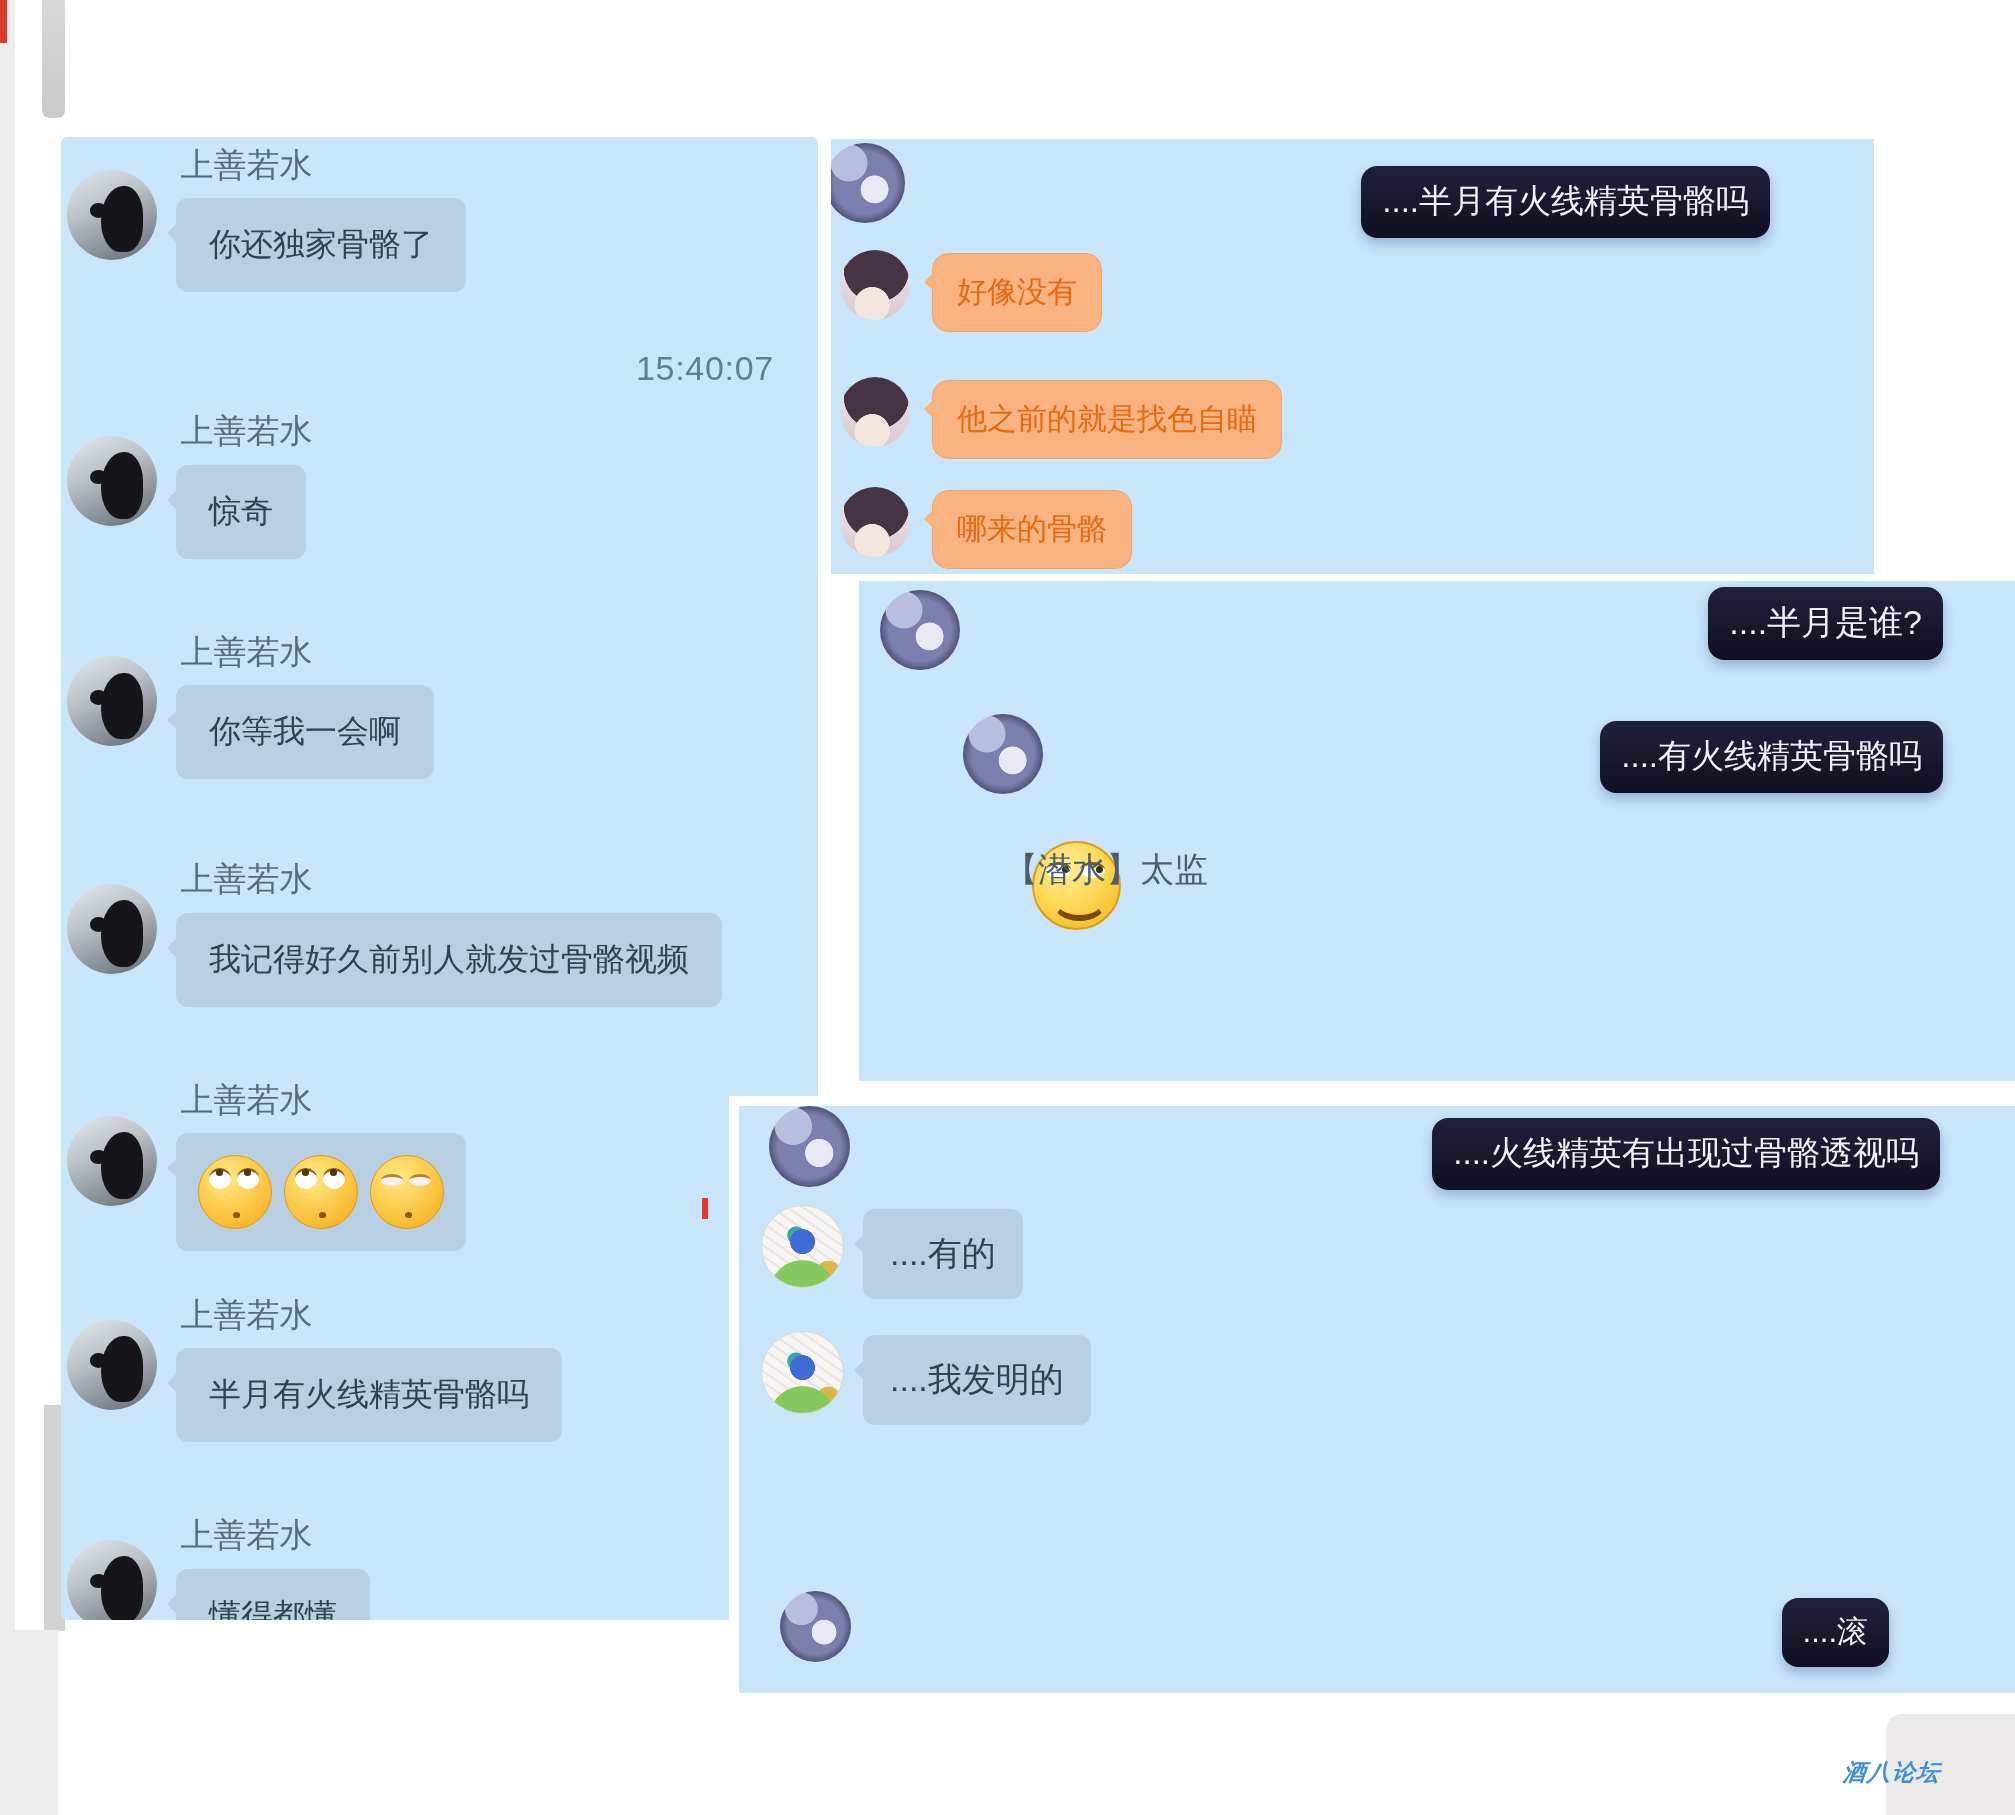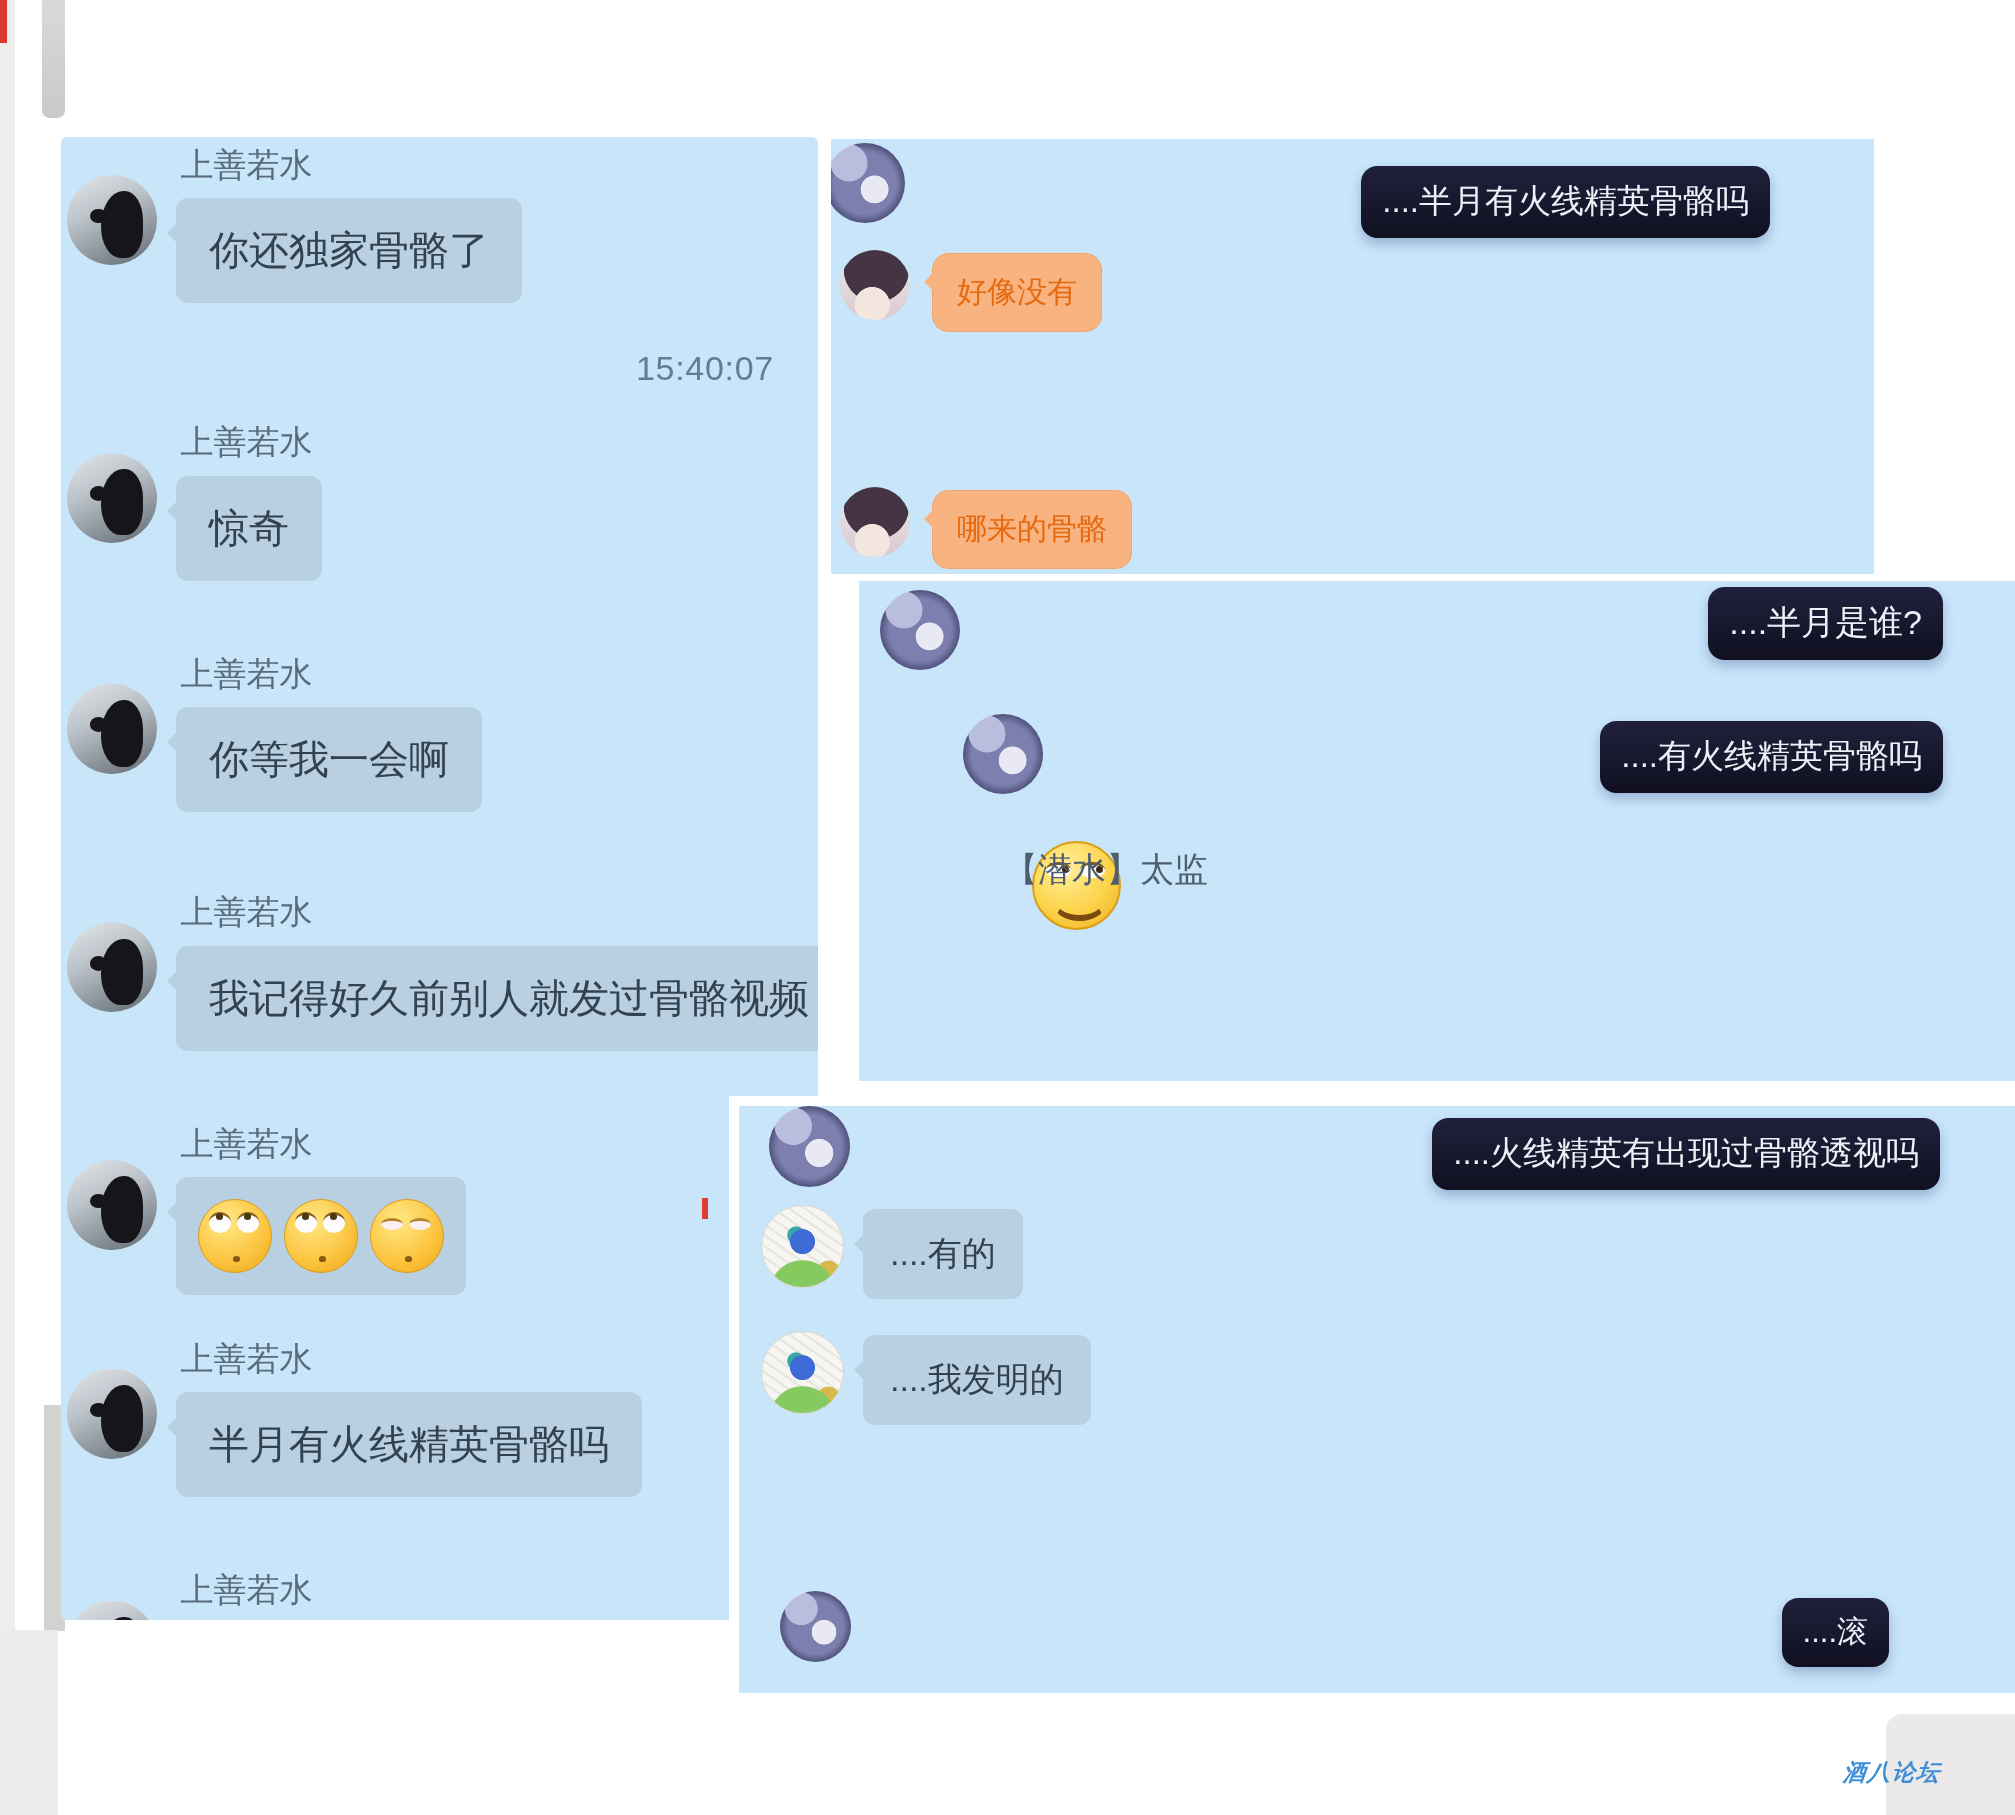--- a/index.html
+++ b/index.html
@@ -29,21 +29,21 @@
   .panel-c{left:859px;top:581px;width:1156px;height:500px;}
   .panel-d{left:729px;top:1096px;width:1276px;height:587px;border-left:10.4px solid #fff;border-top:10.4px solid #fff;z-index:4;}
   
   .row{display:flex;align-items:center;}
   .panel-a .row{padding-left:6px;padding-top:0;}
   .col{margin-left:19px;}
   .name{font-size:33px;color:#5a6b7e;margin:6px 0 10.4px 4.4px;white-space:nowrap;}
   .timestamp{position:absolute;left:575px;top:212px;font-size:34px;color:#5f7d96;letter-spacing:0.7px;}
   
   .bubble{position:relative;display:inline-block;border-radius:12px;white-space:nowrap;width:max-content;}
-  .bubble.gray{background:#b8d0e2;color:#33424f;font-size:40px;padding:25px 33px;}
+  .bubble.gray{background:#b8d0e2;color:#33424f;font-size:32px;padding:25px 33px;}
   .bubble.gray::before{content:"";position:absolute;left:-16.3px;top:25px;
     border:10.4px solid transparent;border-right-color:#b8d0e2;border-left-width:7.4px;}
   .bubble.dark{background:linear-gradient(180deg,#20203c,#101021);color:#eef0f8;
     border-radius:16.3px;padding:13.3px 21px;font-size:33px;
     box-shadow:0 6px 12px rgba(30,50,110,.28);}
   .bubble.orange{background:#f9b381;border:1.5px solid #f0a467;color:#e5690e;
     font-size:30px;padding:18px 24px;border-radius:16.3px;}
   .bubble.orange::before{content:"";position:absolute;left:-15px;top:19px;
     border:9px solid transparent;border-right-color:#f9b381;border-left-width:6px;}
   .emoji-bubble{display:inline-flex;gap:12px;padding:22px;background:#b8d0e2;border-radius:12px;position:relative;}
@@ -202,20 +202,24 @@
 </div>
 
 <div class="panel panel-b">
   <span class="avatar av-planet abs" style="top:3.7px;right:6px;width:80px;height:80px"></span>
   <div class="bubble dark abs" style="top:27px;right:104px"><span>....半月有火线精英骨骼吗</span></div>
 
   <div class="b-row abs" style="top:111px;left:9px">
     <span class="avatar av-girl"></span>
     <div class="bubble orange"><span>好像没有</span></div>
   </div>
+  <div class="b-row abs" style="top:238px;left:9px">
+    <span class="avatar av-girl"></span>
+    <div class="bubble orange"><span>他之前的就是找色自瞄</span></div>
+  </div>
   <div class="b-row abs" style="top:348px;left:9px">
     <span class="avatar av-girl"></span>
     <div class="bubble orange"><span>哪来的骨骼</span></div>
   </div>
 </div>
 
 <div class="panel panel-c">
   <div class="bubble dark abs" style="top:6px;right:72px;font-size:34px"><span>....半月是谁?</span></div>
   <span class="avatar av-planet abs" style="top:0;right:-21px;width:80px;height:80px"></span>
 

